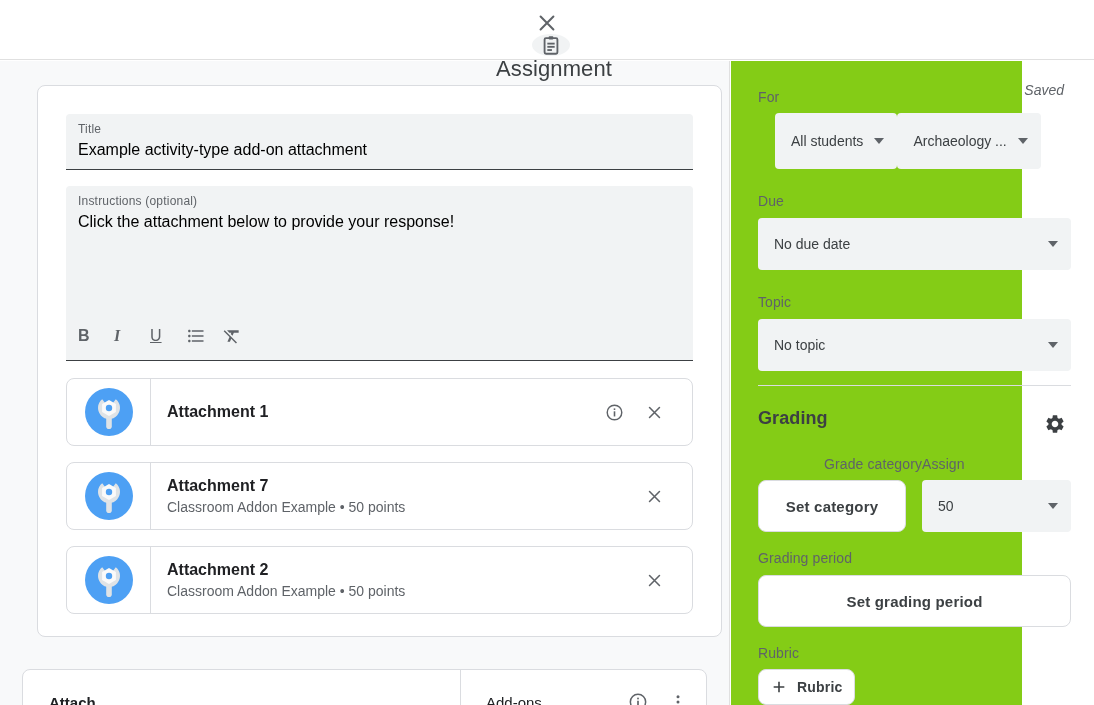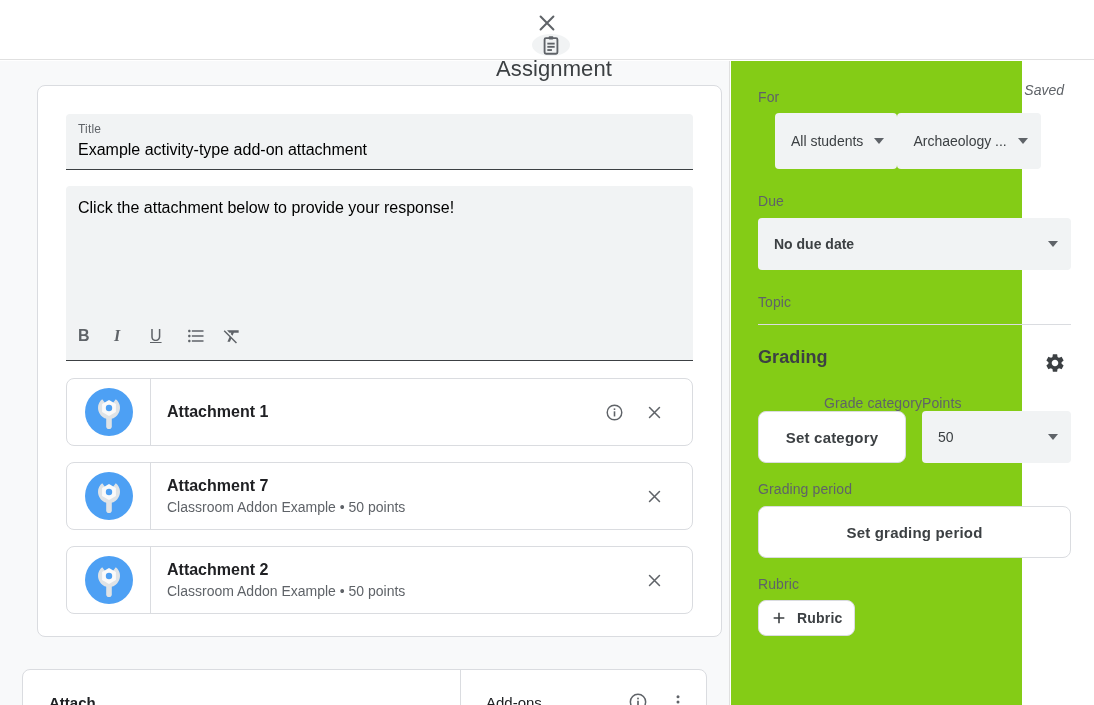--- a/index.html
+++ b/index.html
@@ -187,35 +187,35 @@
   .caret-down {
     position: absolute; right: 13px; top: 50%;
     margin-top: -3px;
     width: 0; height: 0;
     border-left: 5px solid transparent;
     border-right: 5px solid transparent;
     border-top: 6px solid #5f6368;
   }
   .dd-course { width: 148px; height: 56px; }
   .dd-students { width: 148px; height: 56px; margin-left: 17px; }
-  .dd-full { width: 313px; height: 52px; margin-top: 9px; font-weight: bold; }
+  .dd-full { width: 313px; height: 52px; margin-top: 9px; }
   .due-label { margin-top: 24px; }
   .topic-label { margin-top: 24px; }
   .side-divider {
     width: 313px; height: 1px; background: #dadce0;
     margin-top: 14px;
   }
   .grading-head {
     margin-top: 22px; width: 313px;
     display: flex; align-items: flex-start; justify-content: space-between;
   }
   .grading-title { font-size: 18px; font-weight: 700; color: #3c4043; letter-spacing: 0.1px; }
   .two-col-labels { margin-top: 16px; display: flex; width: 313px; text-align: right; }
   .col-left { width: 164px; }
-  .controls-row { display: flex; width: 313px; }
+  .controls-row { margin-top: 8px; display: flex; width: 313px; }
   .outline-btn {
     background: #fff;
     border: 1px solid #dadce0;
     border-radius: 8px;
     display: flex; align-items: center; justify-content: center;
     font-size: 15px; font-weight: 700; color: #3c4043;
     cursor: pointer;
     font-family: inherit;
     letter-spacing: 0.2px;
   }
@@ -260,20 +260,21 @@
 <div class="left-pane">
 
   <div class="form-card">
 
     <div class="text-field">
       <div class="field-label">Title</div>
       <div class="field-value">Example activity-type add-on attachment</div>
     </div>
 
     <div class="text-field instructions-field">
+      <div class="field-label">Instructions (optional)</div>
       <div class="field-value">Click the attachment below to provide your response!</div>
       <div class="fmt-toolbar">
         <div class="fmt-btn fmt-bold">B</div>
         <div class="fmt-btn fmt-italic">I</div>
         <div class="fmt-btn fmt-underline">U</div>
         <div class="fmt-btn">
           <svg width="20" height="20" viewBox="0 0 24 24">
             <path fill="#5f6368" d="M4 10.5c-.83 0-1.5.67-1.5 1.5s.67 1.5 1.5 1.5 1.5-.67 1.5-1.5-.67-1.5-1.5-1.5zm0-6c-.83 0-1.5.67-1.5 1.5S3.17 7.5 4 7.5 5.5 6.83 5.5 6 4.83 4.5 4 4.5zm0 12c-.83 0-1.5.68-1.5 1.5s.68 1.5 1.5 1.5 1.5-.68 1.5-1.5-.67-1.5-1.5-1.5zM7 19h14v-2H7v2zm0-6h14v-2H7v2zm0-8v2h14V5H7z"></path>
           </svg>
         </div>
@@ -400,35 +401,39 @@
     </div>
   </div>
 
   <div class="side-label due-label">Due</div>
   <div class="dropdown dd-full">
     <span class="dd-text">No due date</span>
     <span class="caret-down"></span>
   </div>
 
   <div class="side-label topic-label">Topic</div>
+  <div class="dropdown dd-full">
+    <span class="dd-text">No topic</span>
+    <span class="caret-down"></span>
+  </div>
 
   <div class="side-divider"></div>
 
   <div class="grading-head">
     <div class="grading-title">Grading</div>
     <div class="icon-btn" style="width:32px;height:32px">
       <svg width="22" height="22" viewBox="0 0 24 24">
         <path fill="#3c4043" d="M19.14 12.94c.04-.3.06-.61.06-.94 0-.32-.02-.64-.07-.94l2.03-1.58c.18-.14.23-.41.12-.61l-1.92-3.32c-.12-.22-.37-.29-.59-.22l-2.39.96c-.5-.38-1.03-.7-1.62-.94L14.4 2.81c-.04-.24-.24-.41-.48-.41h-3.84c-.24 0-.43.17-.47.41L9.25 5.35c-.59.24-1.13.57-1.62.94l-2.39-.96c-.22-.08-.47 0-.59.22L2.74 8.87c-.12.21-.08.47.12.61l2.03 1.58c-.05.3-.09.63-.09.94s.02.64.07.94l-2.03 1.58c-.18.14-.23.41-.12.61l1.92 3.32c.12.22.37.29.59.22l2.39-.96c.5.38 1.03.7 1.62.94l.36 2.54c.05.24.24.41.48.41h3.84c.24 0 .44-.17.47-.41l.36-2.54c.59-.24 1.13-.56 1.62-.94l2.39.96c.22.08.47 0 .59-.22l1.92-3.32c.12-.22.07-.47-.12-.61l-2.01-1.58zM12 15.6c-1.98 0-3.6-1.62-3.6-3.6s1.62-3.6 3.6-3.6 3.6 1.62 3.6 3.6-1.62 3.6-3.6 3.6z"></path>
       </svg>
     </div>
   </div>
 
   <div class="two-col-labels">
     <div class="side-label col-left">Grade category</div>
-    <div class="side-label">Points</div>
+    <div class="side-label">Assign</div>
   </div>
   <div class="controls-row">
     <div class="col-left">
       <button class="outline-btn btn-set-category">Set category</button>
     </div>
     <div class="dropdown dd-points">
       <span class="dd-text">50</span>
       <span class="caret-down"></span>
     </div>
   </div>

